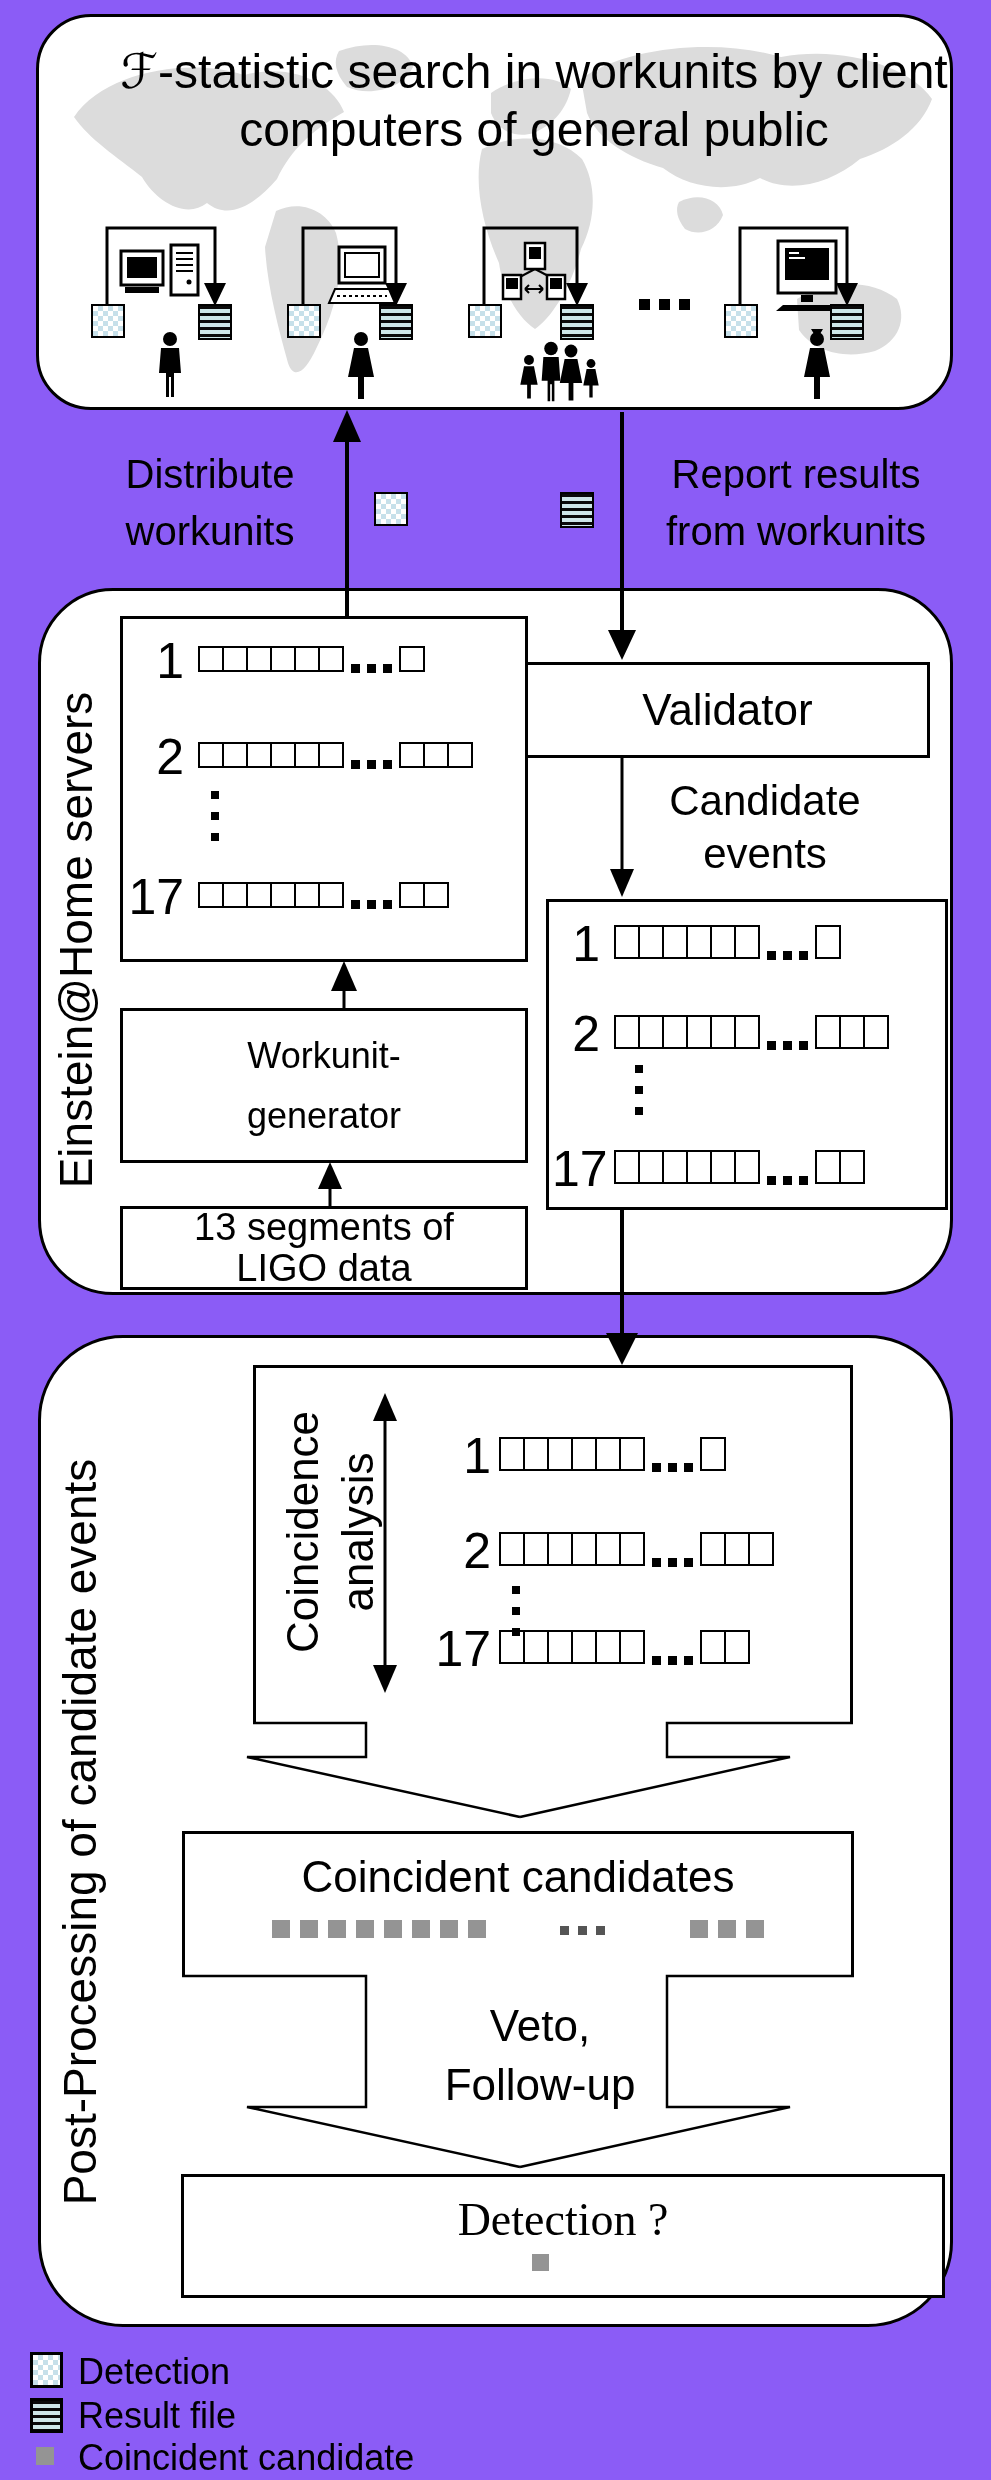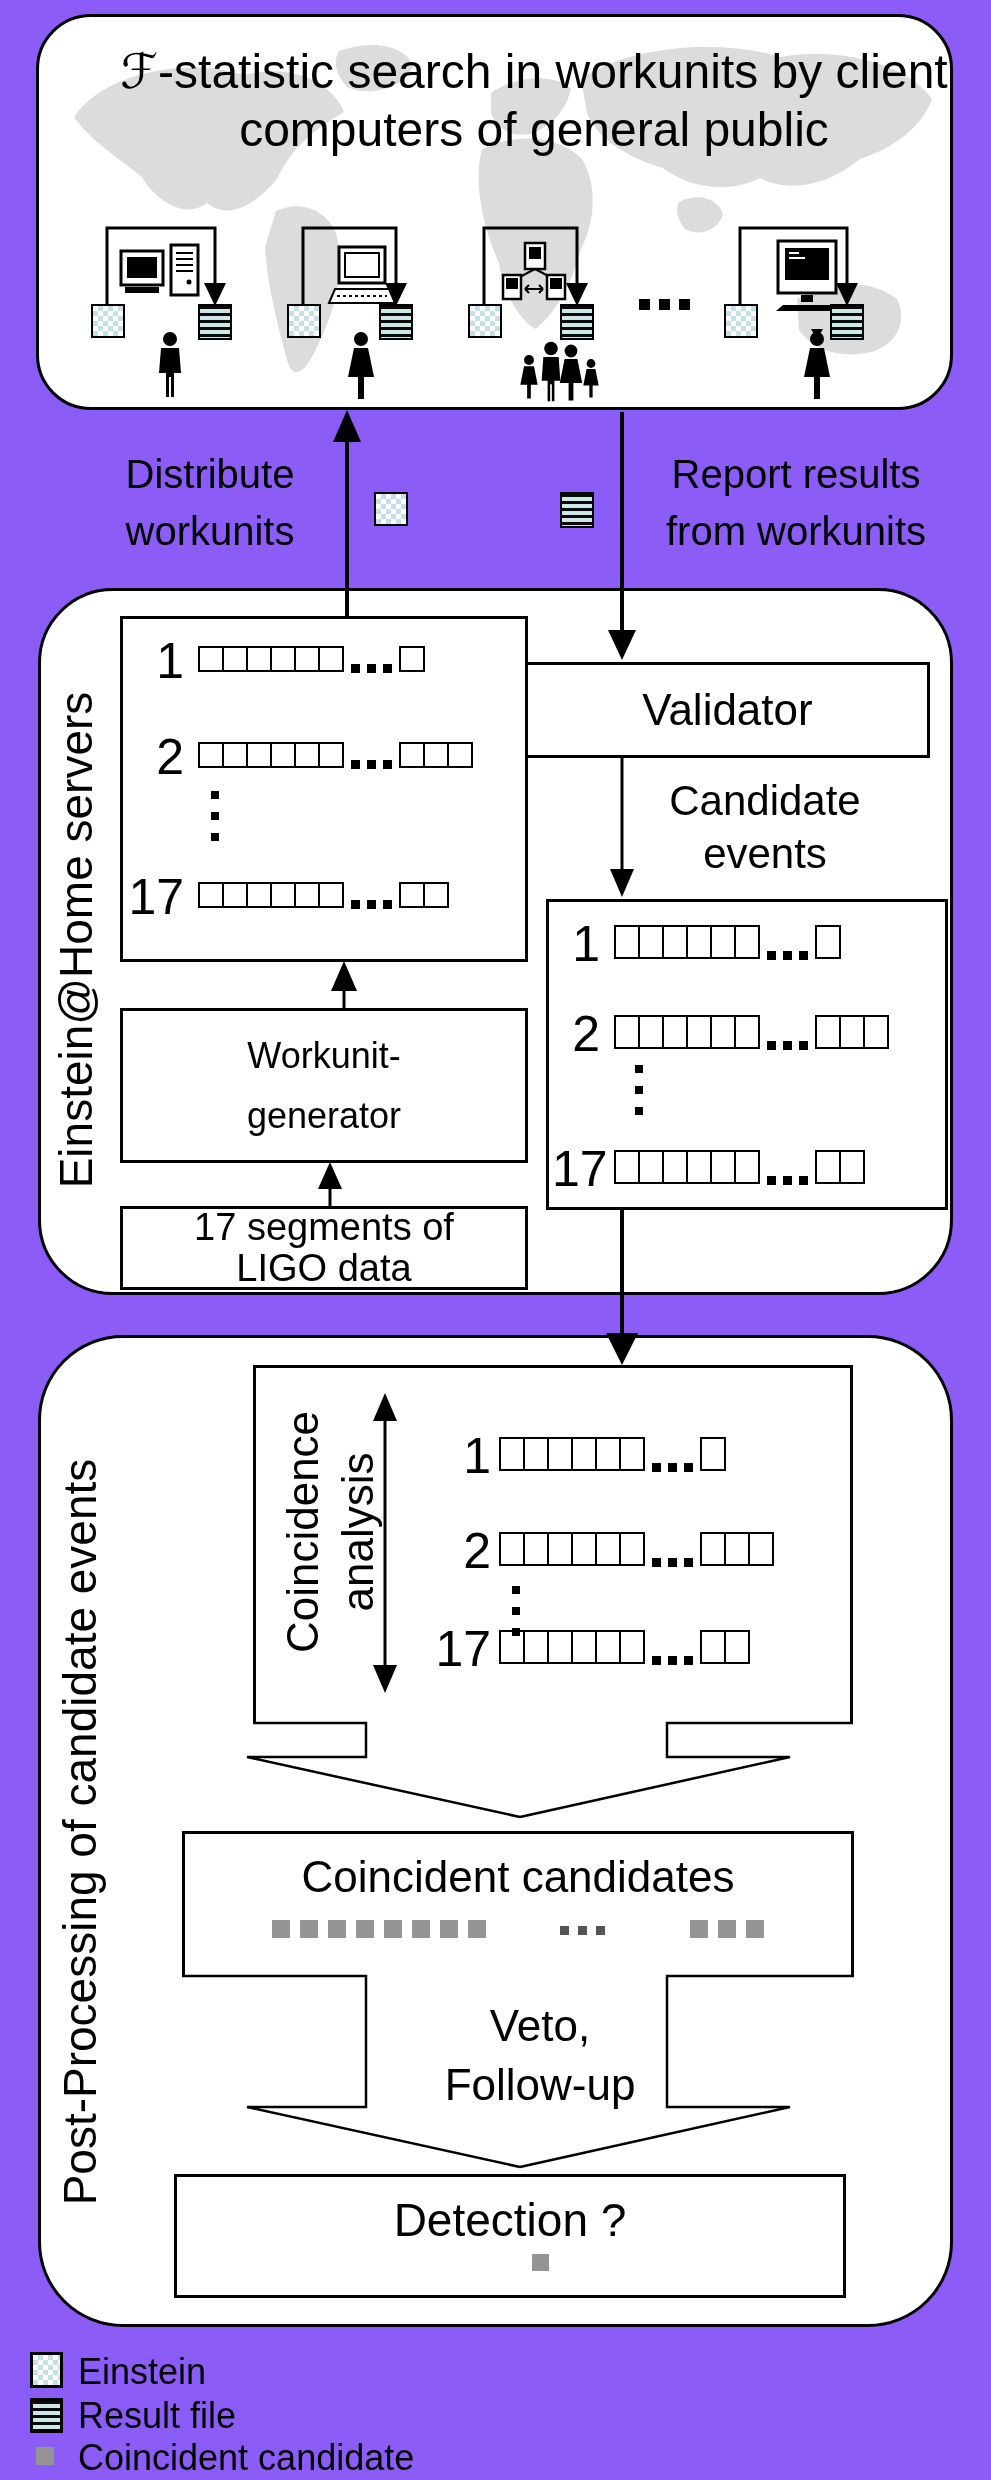--- a/index.html
+++ b/index.html
@@ -24,21 +24,21 @@
 
   
   .ibox{border:3px solid #000;background:#fff;position:absolute;}
   #wt-box{left:120px;top:616px;width:408px;height:346px;}
   #gen-box{left:120px;top:1008px;width:408px;height:155px;display:flex;flex-direction:column;justify-content:center;text-align:center;}
   #seg-box{left:120px;top:1206px;width:408px;height:84px;display:flex;align-items:center;justify-content:center;text-align:center;}
   #validator-box{left:525px;top:662px;width:405px;height:96px;display:flex;align-items:center;justify-content:center;}
   #ct-box{left:546px;top:899px;width:402px;height:311px;}
   #co-box{left:253px;top:1365px;width:600px;height:358px;border-bottom:none;}
   #cc-box{left:182px;top:1831px;width:672px;height:145px;border-bottom:none;text-align:center;}
-  #det-box{left:174px;top:2174px;width:672px;height:124px;text-align:center;}
+  #det-box{left:181px;top:2174px;width:764px;height:124px;text-align:center;font-family:Liberation Serif, serif;}
 
   
   #title{left:60px;top:26px;width:870px;font-size:48px;line-height:58px;text-align:center;}
   .flow-label{font-size:40px;line-height:57px;text-align:center;}
   #distribute-label{left:70px;top:446px;width:280px;}
   #report-label{left:636px;top:446px;width:320px;}
   .vlabel{font-size:46px;white-space:nowrap;transform:translate(-50%,-50%) rotate(-90deg);position:absolute;}
   #servers-label{left:76px;top:940px;}
   #post-label{left:80px;top:1832px;}
   #validator-box span{font-size:44px;}
@@ -364,21 +364,21 @@
         <i></i>
       </div>
   </div>
 
   <div id="gen-box" class="ibox">
     <span>Workunit-</span>
     <span>generator</span>
   </div>
 
   <div id="seg-box" class="ibox">
-    <span style="width:320px">17 segments of LIGO data</span>
+    <span style="width:320px">13 segments of LIGO data</span>
   </div>
 
   <div id="post-box" class="rbox abs"></div>
   <div class="vlabel" id="post-label">Post-Processing of candidate events</div>
 
   <div id="co-box" class="ibox">
     <div class="trow co-row r0">
         <div class="rownum">1</div>
         <div class="strip">
           <div class="cell rf"></div>
@@ -479,21 +479,21 @@
   </div>
 
   <div id="det-box" class="ibox">
     <span class="cap">Detection ?</span>
   </div>
   <div class="abs" id="det-sq"></div>
 
   <div class="abs wu-pat" id="legend-wu-icon"></div>
   <div class="abs rf-pat" id="legend-rf-icon"></div>
   <div class="abs" id="legend-cc-icon"></div>
-  <div class="legend-text legend-label" style="top:2352px">Einstein</div>
+  <div class="legend-text legend-label" style="top:2352px">Detection</div>
   <div class="legend-text legend-label" style="top:2396px">Result file</div>
   <div class="legend-text legend-label" style="top:2438px">Coincident candidate</div>
 
   <svg id="connectors" width="991" height="2480" viewBox="0 0 991 2480">
     <g stroke="#000" fill="none">
       <line x1="347" y1="618" x2="347" y2="432" stroke-width="4"></line>
       <line x1="622" y1="412" x2="622" y2="636" stroke-width="4"></line>
       <line x1="622" y1="756" x2="622" y2="872" stroke-width="3"></line>
       <line x1="622" y1="1210" x2="622" y2="1338" stroke-width="4"></line>
       <line x1="344" y1="1010" x2="344" y2="982" stroke-width="3"></line>

